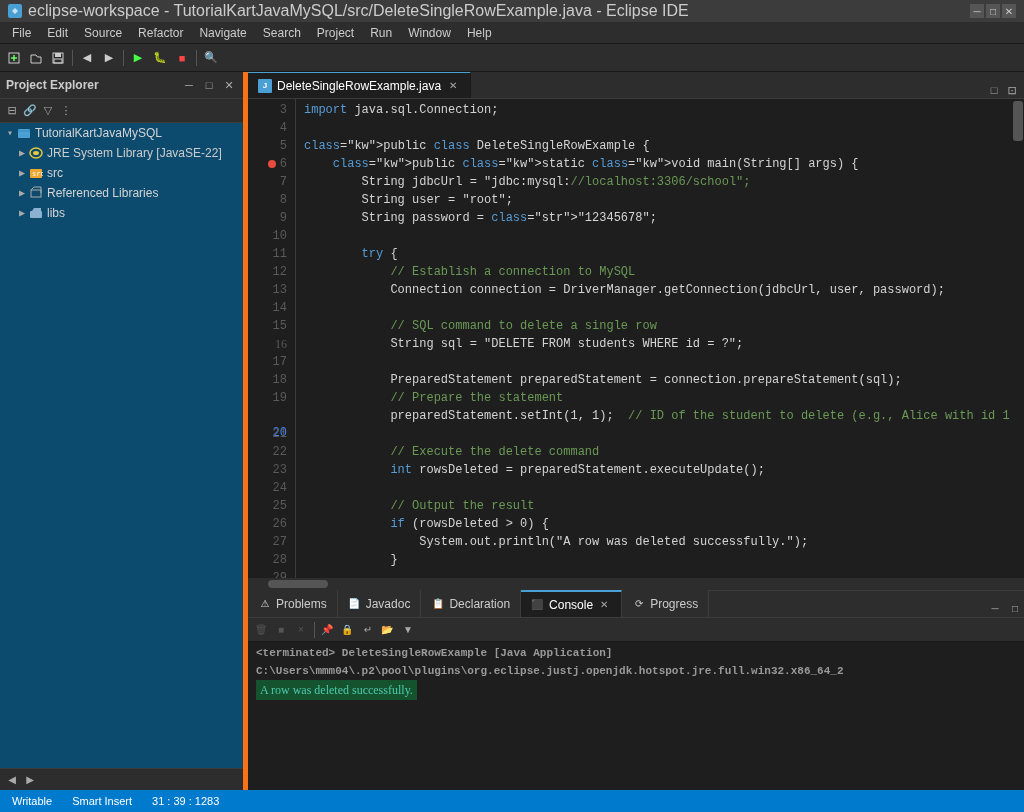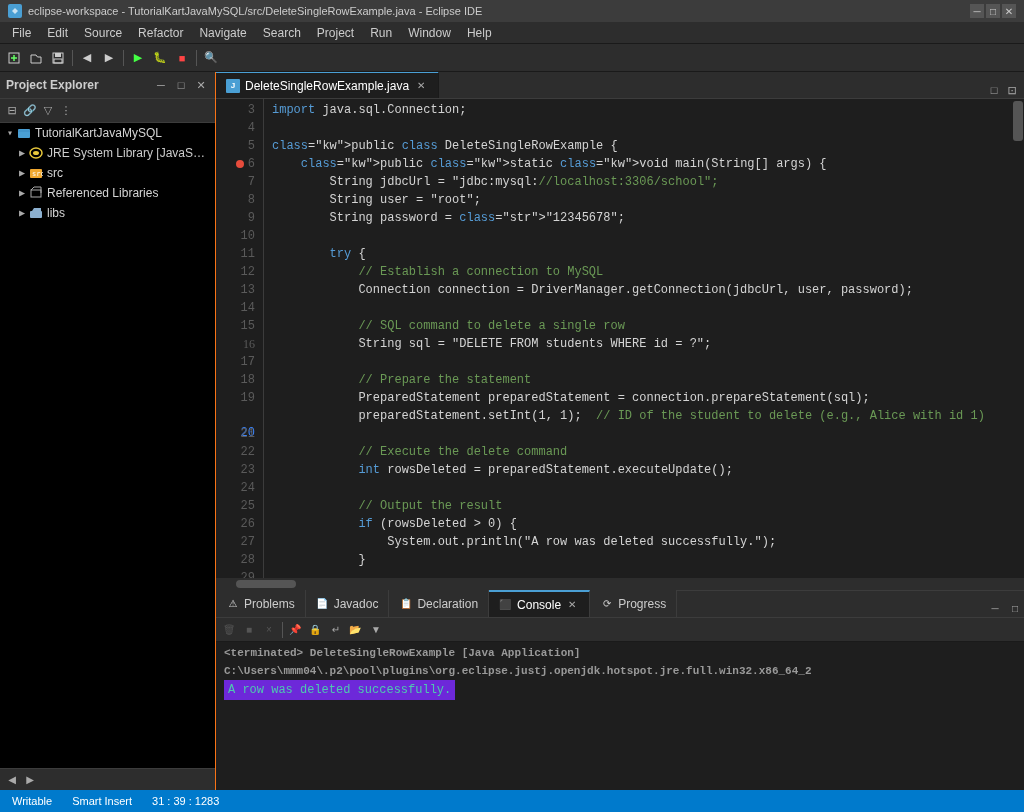--- a/index.html
+++ b/index.html
@@ -1,38 +1,38 @@
 <!DOCTYPE html>
 <html><head>
   <meta charset="utf-8">
   <style>
     * { margin: 0; padding: 0; box-sizing: border-box; }
     body { background: #1e1e1e; color: #d4d4d4; font-family: 'Consolas', 'Courier New', monospace; font-size: 12px; overflow: hidden; width: 1024px; height: 812px; display: flex; flex-direction: column; }
 
     
     .title-bar { background: #3c3c3c; height: 22px; display: flex; align-items: center; padding: 0 8px; gap: 6px; flex-shrink: 0; }
     .title-bar-icon { width: 14px; height: 14px; background: #4a9fd4; border-radius: 2px; display: flex; align-items: center; justify-content: center; font-size: 9px; flex-shrink: 0; }
-    .title-bar-text { color: #cccccc; font-size: 11px; font-family: Arial, sans-serif; flex: 1; }
+    .title-bar-text { color: #cccccc; font-size: 16px; font-family: Arial, sans-serif; flex: 1; }
     .title-bar-controls { display: flex; gap: 2px; }
     .title-bar-btn { width: 14px; height: 14px; background: #555; border: none; color: #ccc; cursor: pointer; font-size: 10px; display: flex; align-items: center; justify-content: center; }
 
     
     .menu-bar { background: #2d2d2d; height: 22px; display: flex; align-items: center; padding: 0 4px; flex-shrink: 0; border-bottom: 1px solid #1a1a1a; }
     .menu-item { color: #cccccc; font-family: Arial, sans-serif; font-size: 12px; padding: 2px 8px; cursor: pointer; }
 
     
     .toolbar { background: #2d2d2d; height: 28px; display: flex; align-items: center; padding: 2px 4px; gap: 2px; flex-shrink: 0; border-bottom: 1px solid #1a1a1a; flex-wrap: wrap; overflow: hidden; }
     .toolbar-btn { width: 20px; height: 20px; background: transparent; border: none; cursor: pointer; display: flex; align-items: center; justify-content: center; color: #cccccc; font-size: 11px; border-radius: 2px; flex-shrink: 0; }
     .toolbar-sep { width: 1px; height: 16px; background: #555; margin: 0 2px; flex-shrink: 0; }
 
     
     .main-area { display: flex; flex: 1; overflow: hidden; }
 
     
-    .sidebar { width: 216px; background: #000000; border-right: 1px solid #f97316; display: flex; flex-direction: column; flex-shrink: 0; overflow: hidden; }
+    .sidebar { width: 248px; background: #0c4a6e; border-right: 5px solid #f97316; display: flex; flex-direction: column; flex-shrink: 0; overflow: hidden; }
     .sidebar-header { background: #2d2d2d; height: 27px; display: flex; align-items: center; padding: 0 6px; border-bottom: 1px solid #3c3c3c; gap: 4px; }
     .sidebar-title { color: #cccccc; font-family: Arial, sans-serif; font-size: 12px; font-weight: bold; flex: 1; }
     .sidebar-header-btn { width: 16px; height: 16px; background: transparent; border: none; cursor: pointer; color: #aaa; font-size: 11px; display: flex; align-items: center; justify-content: center; }
     .sidebar-content { flex: 1; overflow-y: auto; overflow-x: hidden; }
     .sidebar-content::-webkit-scrollbar { width: 8px; }
     .sidebar-content::-webkit-scrollbar-track { background: #1e1e1e; }
     .sidebar-content::-webkit-scrollbar-thumb { background: #555; }
 
     .tree-item { display: flex; align-items: center; padding: 1px 4px; cursor: pointer; height: 20px; white-space: nowrap; }
     .tree-indent { width: 12px; flex-shrink: 0; }
@@ -70,21 +70,21 @@
     .bottom-tab.active { background: #1e1e1e; border-top: 2px solid #4a9fd4; color: #fff; }
     .bottom-tab-icon { width: 14px; height: 14px; display: flex; align-items: center; justify-content: center; font-size: 10px; }
     .bottom-toolbar { background: #2d2d2d; height: 24px; display: flex; align-items: center; padding: 0 4px; gap: 2px; border-bottom: 1px solid #1a1a1a; }
     .bottom-toolbar-btn { width: 18px; height: 18px; background: transparent; border: none; cursor: pointer; color: #aaa; font-size: 10px; display: flex; align-items: center; justify-content: center; border-radius: 2px; }
     .bottom-toolbar-btn.disabled { color: #555; cursor: default; }
     .bottom-content { flex: 1; overflow: auto; padding: 2px 8px; font-size: 12px; line-height: 18px; }
     .bottom-content::-webkit-scrollbar { width: 8px; height: 8px; }
     .bottom-content::-webkit-scrollbar-track { background: #1e1e1e; }
     .bottom-content::-webkit-scrollbar-thumb { background: #555; }
     .console-path { color: #999; font-size: 11px; font-weight: bold; }
-    .console-output { color: #4ec9b0; background: #6d28d9; display: inline-block; padding: 1px 4px; }
+    .console-output { color: #4ec9b0; background: #14532d; display: inline-block; padding: 1px 4px; font-family: Liberation Serif, serif; }
 
     
     .status-bar { background: #007acc; height: 22px; display: flex; align-items: center; padding: 0 8px; gap: 12px; flex-shrink: 0; }
     .status-item { color: #ffffff; font-family: Arial, sans-serif; font-size: 11px; cursor: pointer; padding: 0 4px; }
 
     
     .sidebar-bottom { height: 22px; background: #2d2d2d; border-top: 1px solid #3c3c3c; display: flex; align-items: center; padding: 0 4px; gap: 2px; }
     .sidebar-bottom-btn { width: 16px; height: 16px; background: transparent; border: none; cursor: pointer; color: #aaa; font-size: 10px; display: flex; align-items: center; justify-content: center; }
     
     
@@ -374,22 +374,22 @@
             <div class="code-line">        String user = "root";</div>
             <div class="code-line">        String password = <span <span="" class="kw">class</span>="str"&gt;"12345678";</div>
             <div class="code-line">&nbsp;</div>
             <div class="code-line">        <span class="kw">try</span> {</div>
             <div class="code-line">            <span class="cm">// Establish a connection to MySQL</span></div>
             <div class="code-line">            Connection connection = DriverManager.getConnection(jdbcUrl, user, password);</div>
             <div class="code-line">&nbsp;</div>
             <div class="code-line">            <span class="cm">// SQL command to delete a single row</span></div>
             <div class="code-line">            String sql = "DELETE FROM students WHERE id = ?";</div>
             <div class="code-line">&nbsp;</div>
+            <div class="code-line">            PreparedStatement preparedStatement = connection.prepareStatement(sql);</div>
             <div class="code-line">            <span class="cm">// Prepare the statement</span></div>
-            <div class="code-line">            PreparedStatement preparedStatement = connection.prepareStatement(sql);</div>
             <div class="code-line">            preparedStatement.setInt(1, 1);  <span class="cm">// ID of the student to delete (e.g., Alice with id 1)</span></div>
             <div class="code-line">&nbsp;</div>
             <div class="code-line">            <span class="cm">// Execute the delete command</span></div>
             <div class="code-line">            <span class="kw">int</span> rowsDeleted = preparedStatement.executeUpdate();</div>
             <div class="code-line">&nbsp;</div>
             <div class="code-line">            <span class="cm">// Output the result</span></div>
             <div class="code-line">            <span class="kw">if</span> (rowsDeleted &gt; 0) {</div>
             <div class="code-line">                System.out.println("A row was deleted successfully.");</div>
             <div class="code-line">            }</div>
             <div class="code-line">&nbsp;</div>

